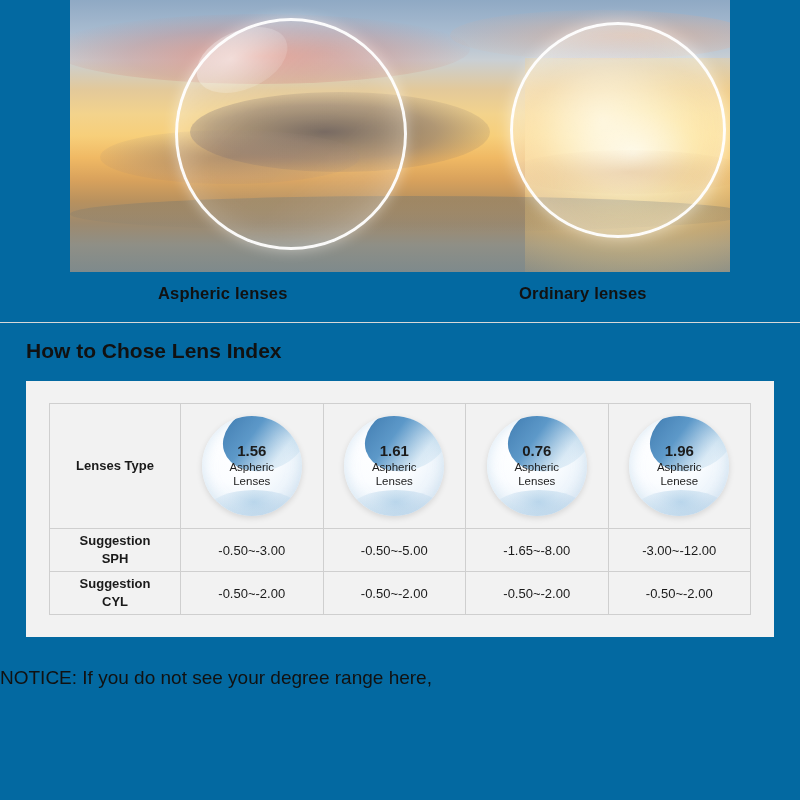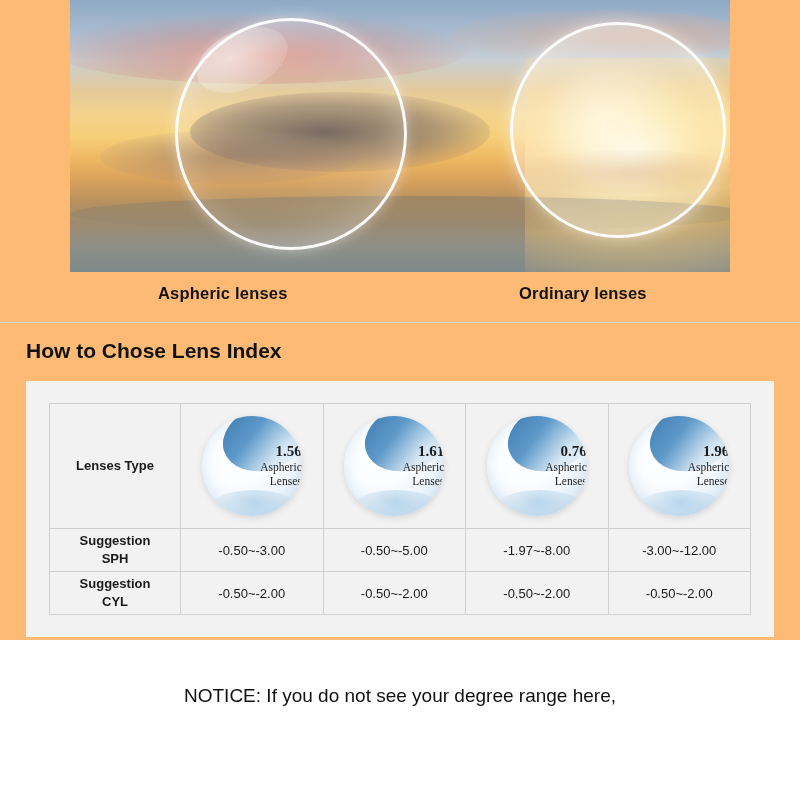--- a/index.html
+++ b/index.html
@@ -10,22 +10,22 @@
   body {
     width: 800px;
     height: 800px;
     font-family: "Liberation Sans", sans-serif;
     color: #1a1a1a;
     overflow: hidden;
   }
   .page {
     position: relative;
     width: 800px;
-    height: 640px;
-    background: #fdba74;
+    height: 800px;
+    background: #0369a1;
   }
 
   
   .hero {
     position: relative;
     margin: 0 auto;
     width: 660px;
     height: 272px;
     overflow: hidden;
     background:
@@ -227,38 +227,37 @@
     width: 92px;
     height: 40px;
     border-radius: 50%;
     background: radial-gradient(ellipse at 50% 30%, rgba(120,175,215,0.45), rgba(255,255,255,0) 72%);
   }
   .lens-thumb .thumb-text {
     position: absolute;
     left: 0;
     right: 0;
     top: 26px;
-    text-align: right;
+    text-align: center;
     font-size: 11.5px;
     line-height: 1.22;
     color: #1c1c1c;
     z-index: 3;
-    font-family: Liberation Serif, serif;
   }
   .lens-thumb .thumb-index {
     font-size: 15px;
     font-weight: bold;
     display: block;
     line-height: 1.2;
   }
 
   
   .notice {
-    margin-top: 40px;
-    text-align: center;
+    margin-top: 22px;
+    text-align: left;
     font-size: 19px;
     color: #111111;
     line-height: 1.95;
   }
   .notice .line2 { display: block; }
 </style>
 </head>
 <body>
 
 <div class="page">
@@ -328,21 +327,21 @@
             </div>
           </td>
         </tr>
         <tr>
           <td class="label-cell">
             <span>Suggestion</span><br>
             <span>SPH</span>
           </td>
           <td class="value-cell">-0.50~-3.00</td>
           <td class="value-cell">-0.50~-5.00</td>
-          <td class="value-cell">-1.97~-8.00</td>
+          <td class="value-cell">-1.65~-8.00</td>
           <td class="value-cell">-3.00~-12.00</td>
         </tr>
         <tr>
           <td class="label-cell">
             <span>Suggestion</span><br>
             <span>CYL</span>
           </td>
           <td class="value-cell">-0.50~-2.00</td>
           <td class="value-cell">-0.50~-2.00</td>
           <td class="value-cell">-0.50~-2.00</td>

